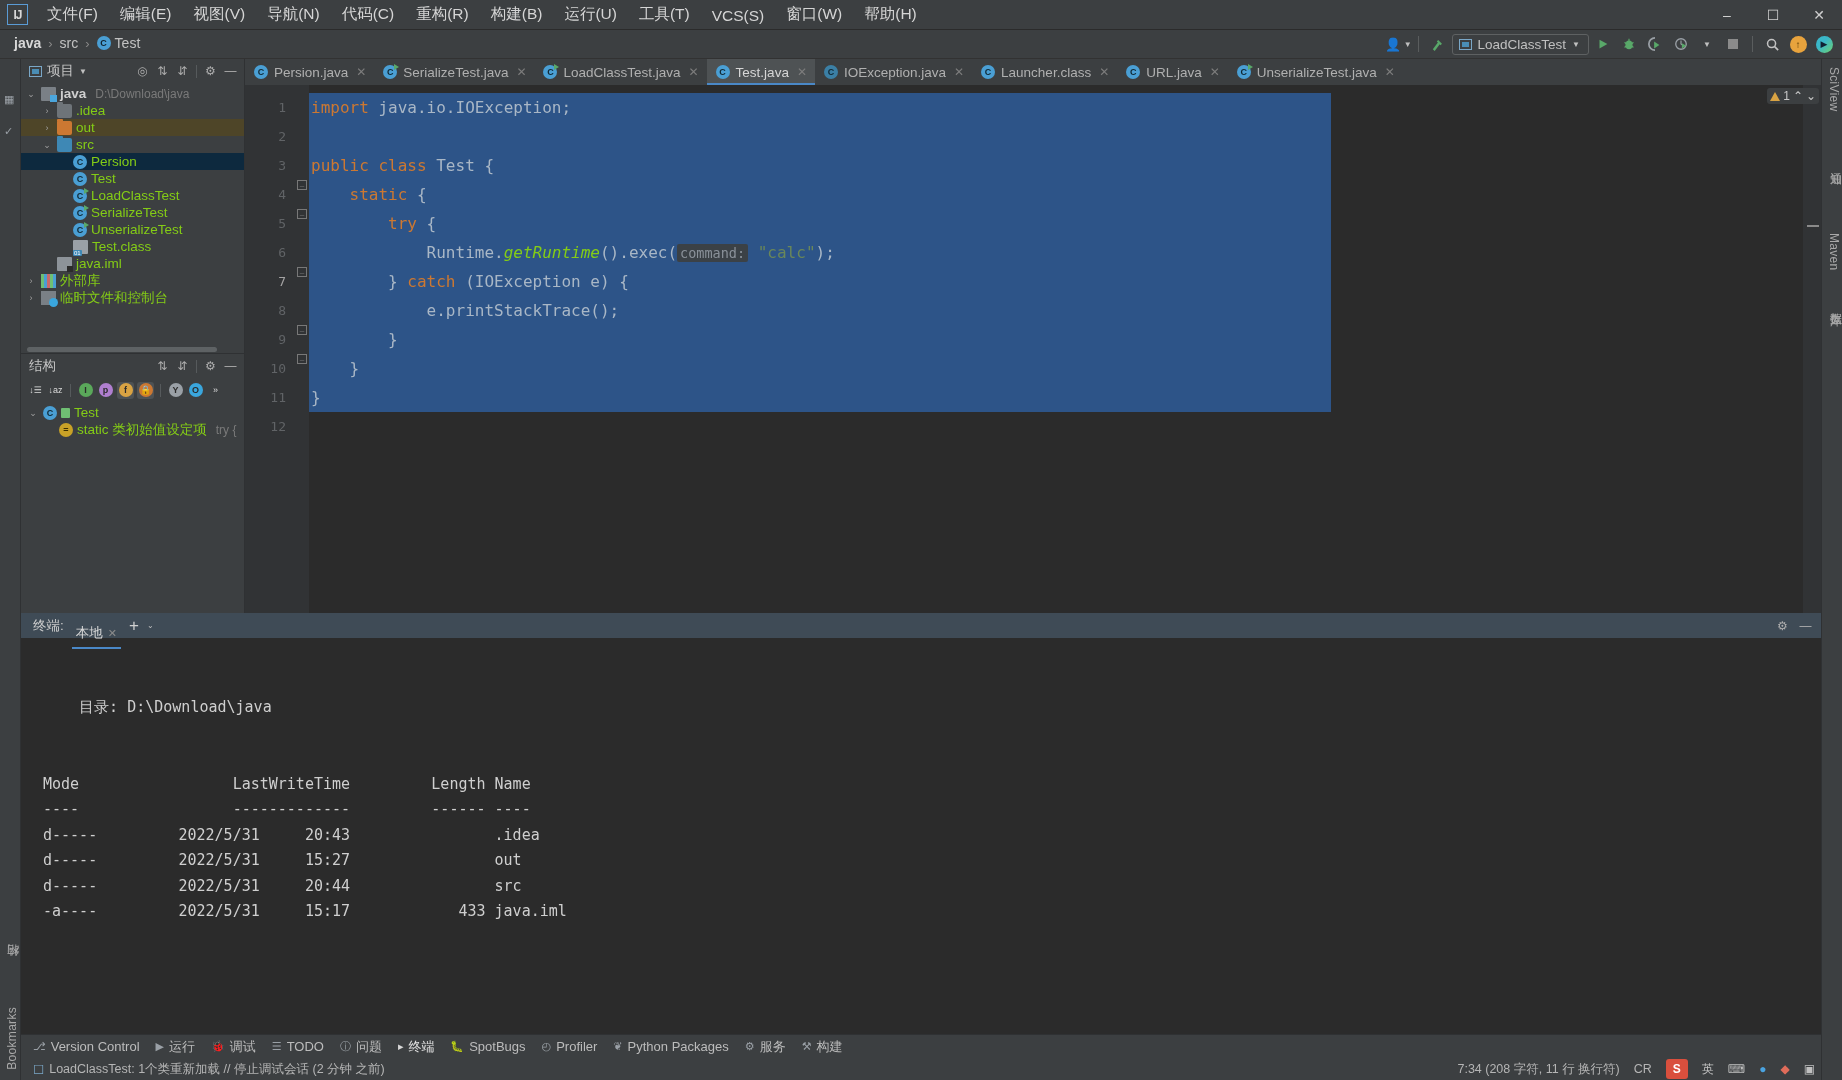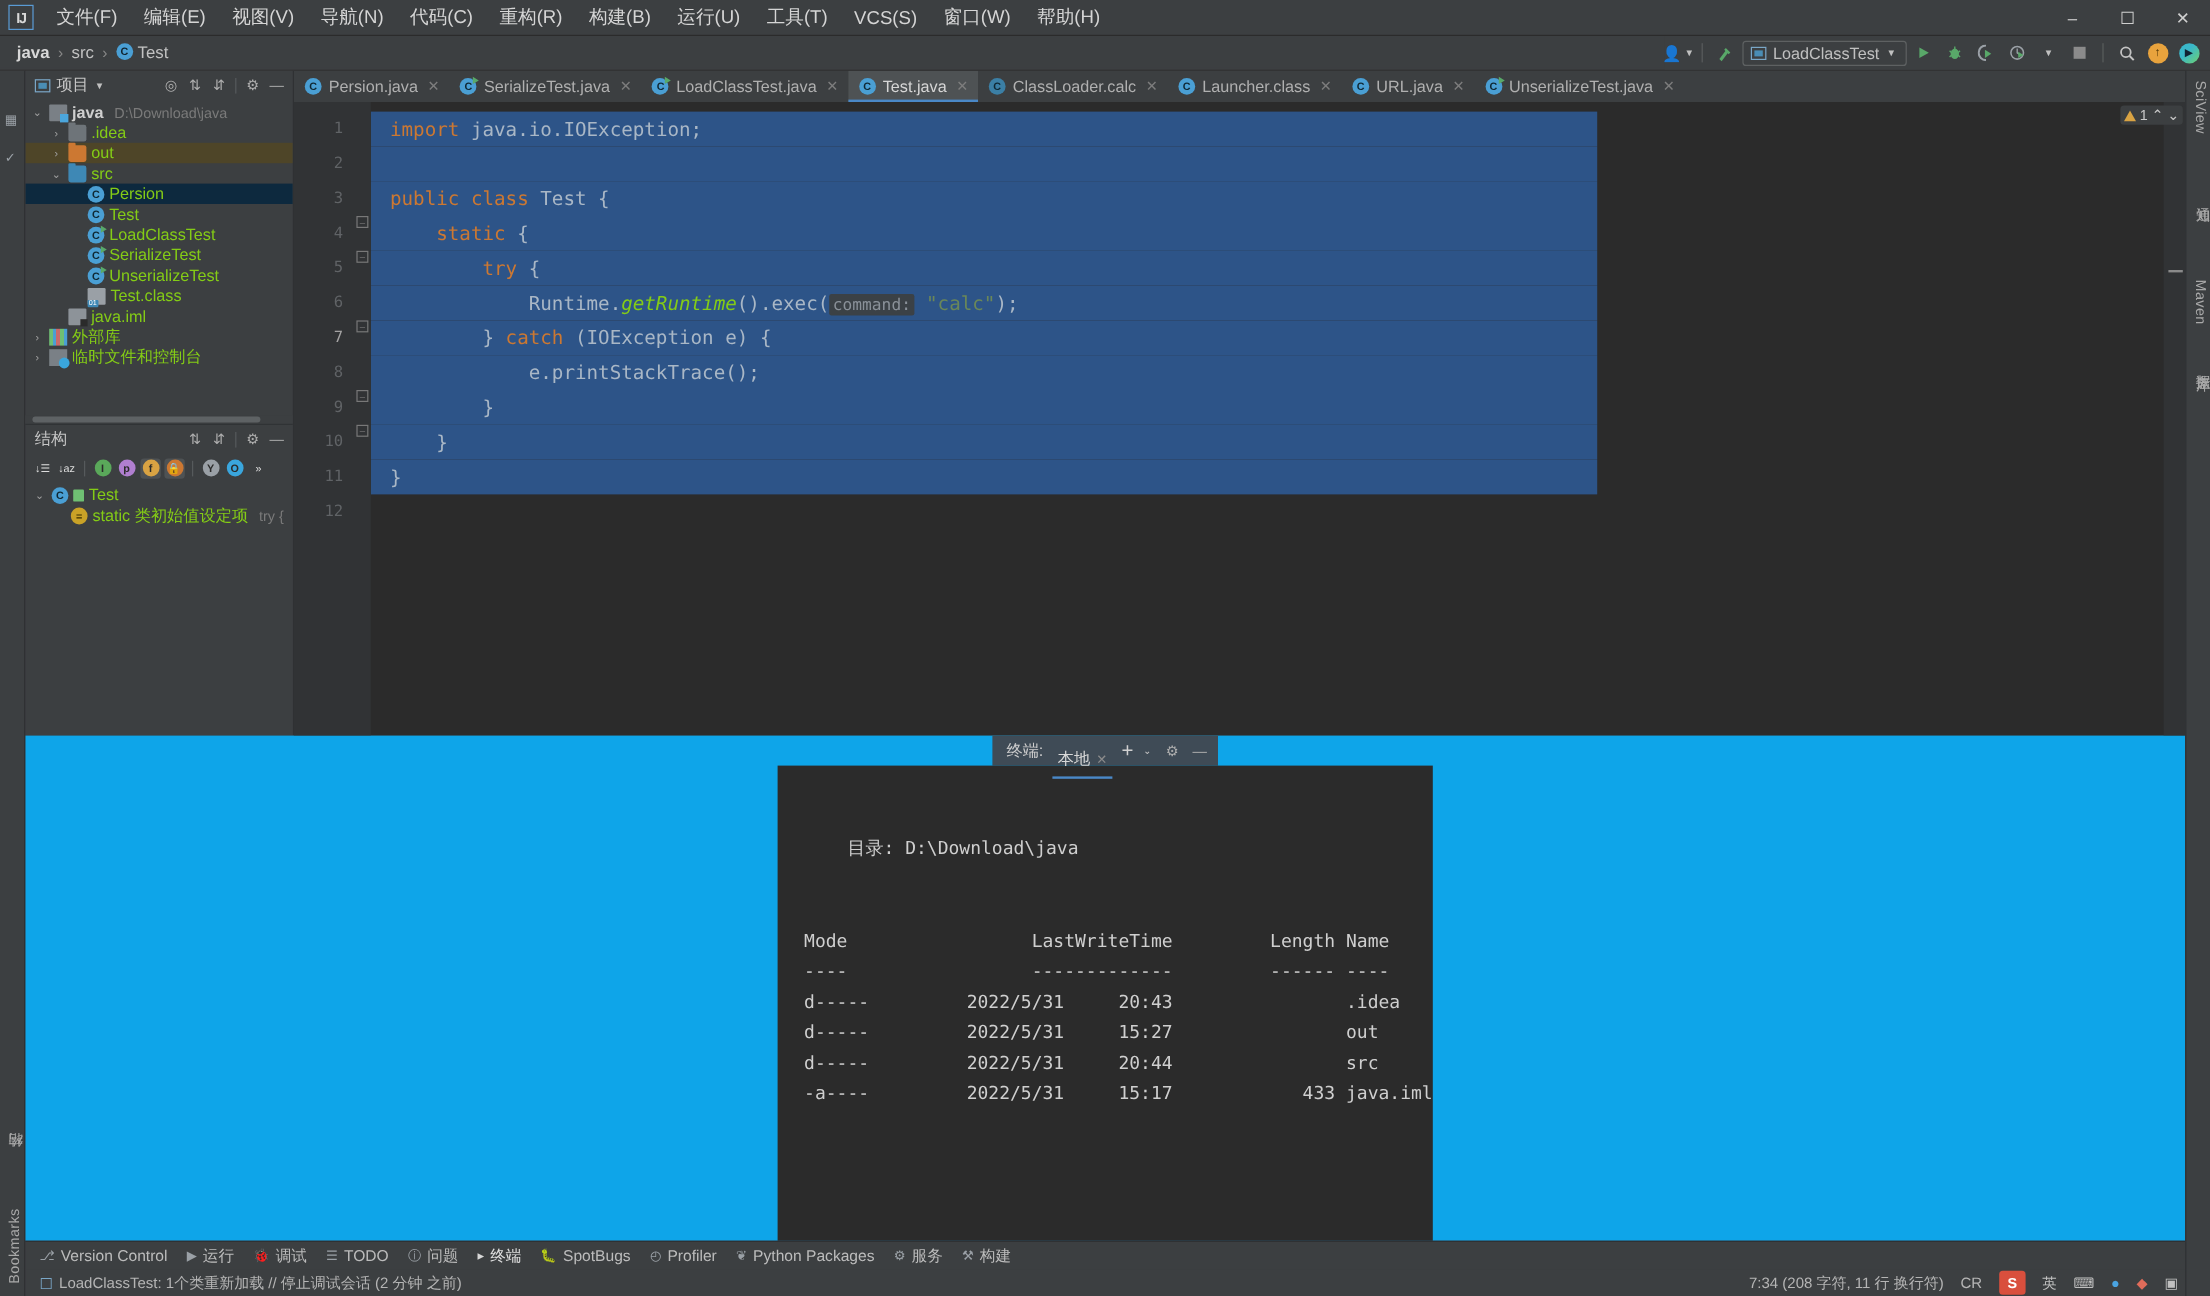--- a/index.html
+++ b/index.html
@@ -172,37 +172,37 @@
   .gutter .ln { height: 29px; line-height: 29px; padding-right: 9px; }
   .gutter .ln.cur { color: #a4a3a3; }
   .foldcol { width: 14px; background: #313335; flex:none; padding-top: 8px; position: relative; }
   .fold { position:absolute; left:2px; width:10px; height:10px; border:1px solid #787878; color:#787878;
           font-size:8px; display:flex; align-items:center; justify-content:center; background:#313335; }
 
   .code {
     flex: 1; font-family: "DejaVu Sans Mono", monospace; font-size: 16px; line-height: 29px;
     padding-top: 8px; position: relative; white-space: pre; overflow: hidden; color: #a9b7c6;
   }
-  .codeline { height: 29px; position: relative; padding-left: 16px; }
+  .codeline { height: 29px; position: relative; padding-left: 2px; }
   .kw { color: #cc7832; }
   .str { color: #6a8759; }
   .cls { color: #a9b7c6; }
   .stat { color: #84cc16; font-style: italic; }
   .hint { background: #3b4146; color: #8a9199; font-size: 13.5px; padding: 1px 3px; border-radius: 2px; }
   .codeline span { position: relative; z-index: 1; }
 
   .rightgut { width: 18px; background: #313335; flex:none; position: relative; }
   .err-badge {
     position: absolute; right: 2px; top: 3px; display: flex; align-items: center; gap: 3px;
     background: #3c3f41; border-radius: 3px; padding: 1px 3px; font-size: 12px; color: #c9c9c9;
   }
   .warn-tri { width:0;height:0;border-left:5px solid transparent;border-right:5px solid transparent;border-bottom:9px solid #d9a343;}
 
   
-  .lower { flex: 1; display: flex; flex-direction: column; min-height: 0; background: #0ea5e9; align-items: center; }
+  .lower { flex: 1; display: flex; flex-direction: column; min-height: 0; background: #4d7c0f; }
   .term-head {
     height: 25px; background: #3f4b56; display: flex; align-items: center; gap: 8px;
     padding: 0 6px 0 12px; flex: none; font-size: 13.5px; color: #cdcdcd;
   }
   .term-tab { color: #d8d8d8; position: relative; padding: 3px 4px 4px; display:flex; align-items:center; gap:5px;margin-top:16px;}
   .term-tab.active::after { content:''; position:absolute; left:0; right:0; bottom:-3px; height:2px; background:#4a88c7; }
   .term-head .right { margin-left: auto; display:flex; gap:4px; align-items:center; }
   .term-body {
     flex: 1; background: #2b2b2b; font-family: "DejaVu Sans Mono", monospace;
     font-size: 15px; line-height: 25.5px; color: #cfcfcf; padding: 6px 0 0 22px; overflow: hidden;
@@ -498,21 +498,21 @@
                 <span>LoadClassTest.java</span>
                 <span class="x">✕</span>
               </div>
               <div class="tab active">
                 <span class="ic circ">C</span>
                 <span>Test.java</span>
                 <span class="x">✕</span>
               </div>
               <div class="tab">
                 <span class="ic circ" style="background: rgb(59, 127, 165);">C</span>
-                <span>ClassLoader.calc</span>
+                <span>IOException.java</span>
                 <span class="x">✕</span>
               </div>
               <div class="tab">
                 <span class="ic circ">C</span>
                 <span>Launcher.class</span>
                 <span class="x">✕</span>
               </div>
               <div class="tab">
                 <span class="ic circ">C</span>
                 <span>URL.java</span>

